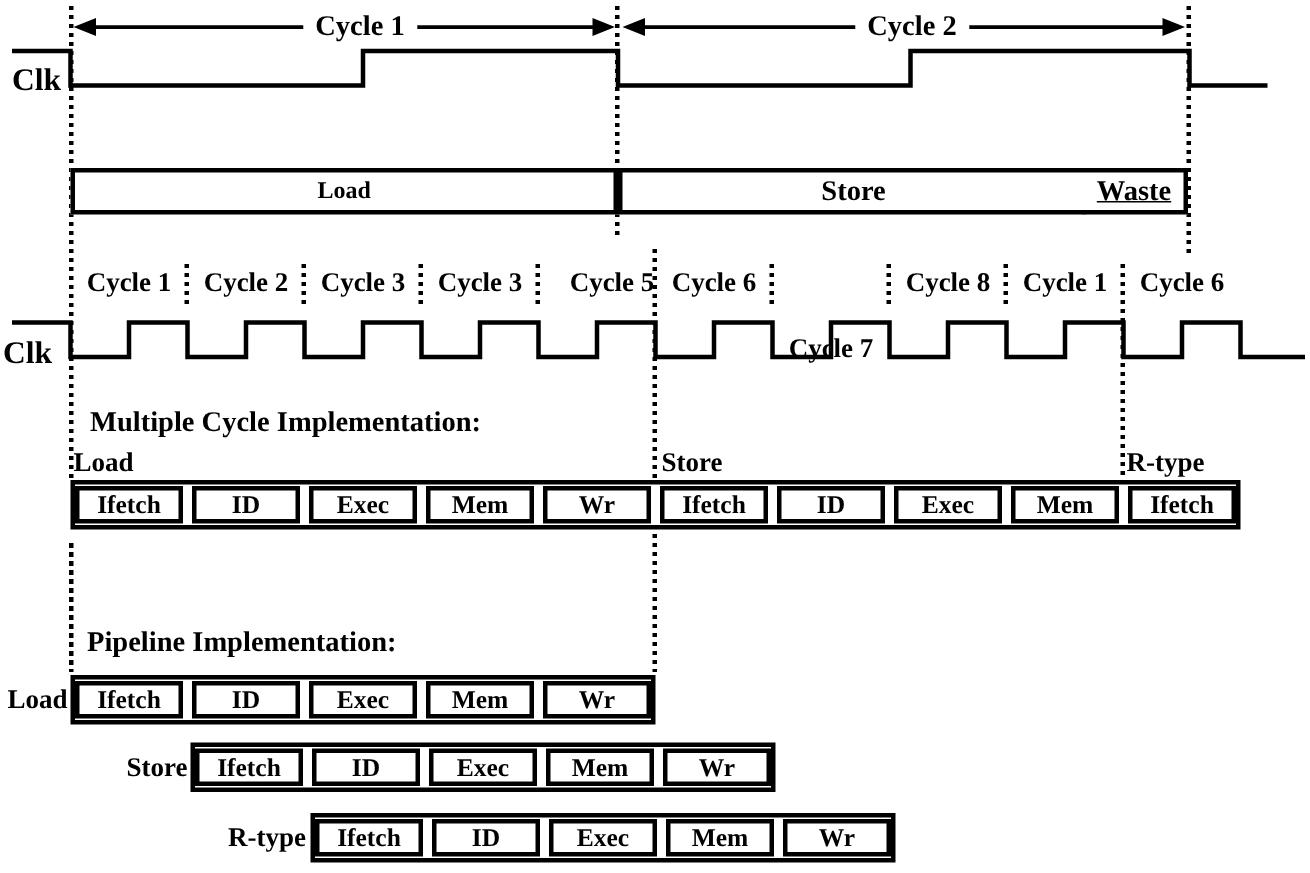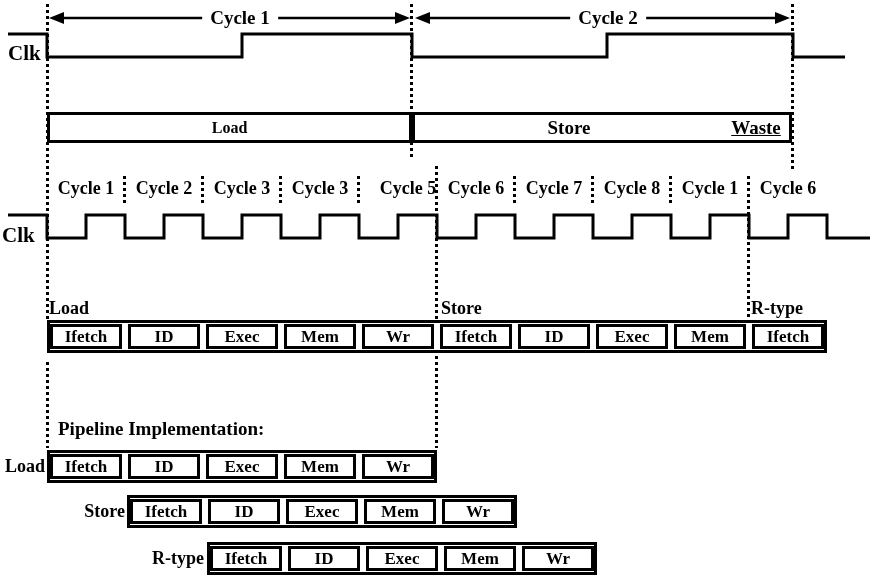--- a/index.html
+++ b/index.html
@@ -137,26 +137,27 @@
     <span class="seglbl" style="left:0; width:308px;">Store</span>
     <span class="seglbl" style="left:308px; width:66px;text-decoration:underline;">Waste</span>
   </div>
 
   <div class="midcycle" style="left:86px;">Cycle 1</div>
   <div class="midcycle" style="left:164px;">Cycle 2</div>
   <div class="midcycle" style="left:242px;">Cycle 3</div>
   <div class="midcycle" style="left:320px;">Cycle 3</div>
   <div class="midcycle" style="left:408px;">Cycle 5</div>
   <div class="midcycle" style="left:476px;">Cycle 6</div>
-  <div class="midcycle" style="left:554px;">Cycle 7</div>
+  <div class="midcycle" style="left:554px;margin-top:44px;">Cycle 7</div>
   <div class="midcycle" style="left:632px;">Cycle 8</div>
   <div class="midcycle" style="left:710px;">Cycle 1</div>
   <div class="midcycle" style="left:788px;">Cycle 6</div>
 
   <div class="lbl t21" style="left:2px; top:223px;">Clk</div>
+  <div class="lbl t19" style="left:60px; top:271px;">Multiple Cycle Implementation:</div>
 
   <div class="lbl t18" style="left:49px;  top:298px;">Load</div>
   <div class="lbl t18" style="left:441px; top:298px;">Store</div>
   <div class="lbl t18" style="left:751px; top:298px;">R-type</div>
 
   <div class="obox" style="left:47px; top:320px; width:780px; height:33px;"></div>
   <div class="st" style="left:50px;  top:324px;">Ifetch</div>
   <div class="st" style="left:128px; top:324px;">ID</div>
   <div class="st" style="left:206px; top:324px;">Exec</div>
   <div class="st" style="left:284px; top:324px;">Mem</div>

